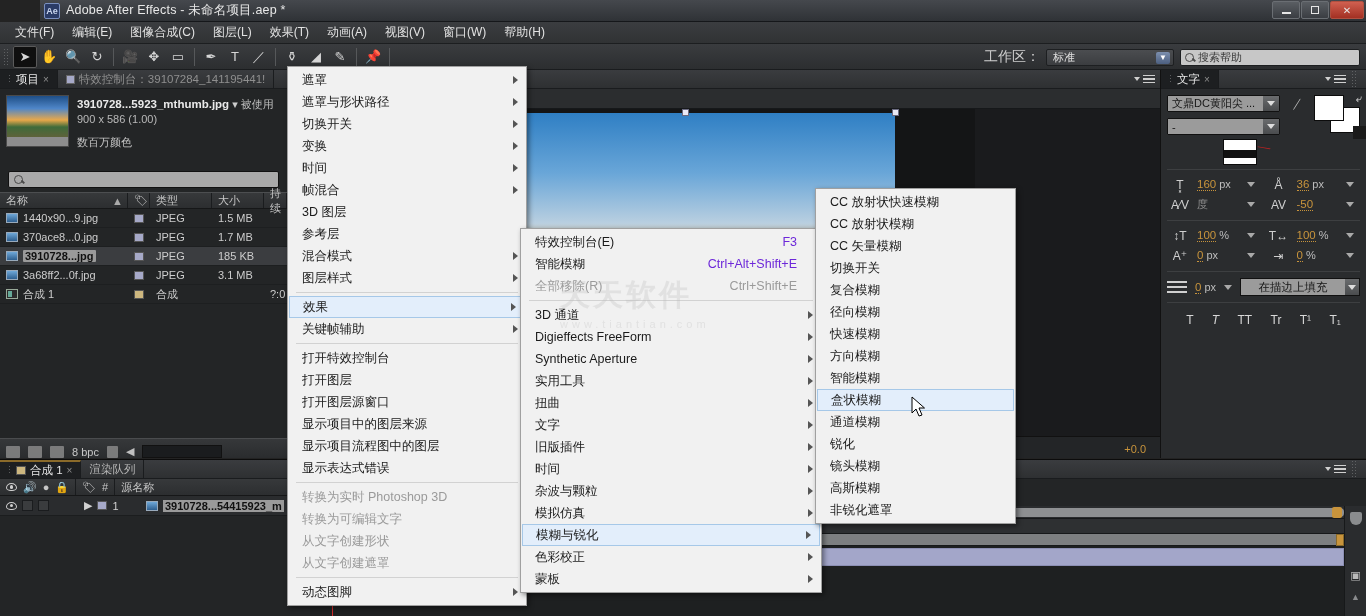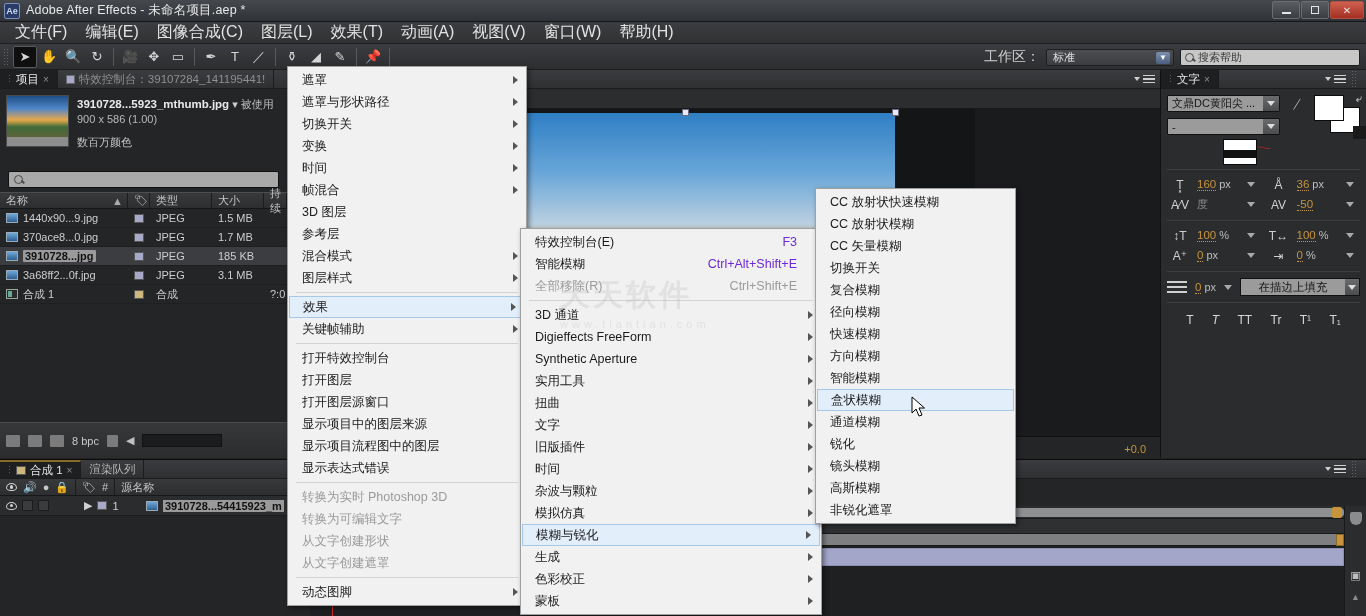--- a/index.html
+++ b/index.html
@@ -11,21 +11,21 @@
     color:#d0d0d0;
     position:relative;
     -webkit-font-smoothing: antialiased;
   }
   .app { position:absolute; inset:0; }
 
   
   .titlebar {
     height:22px; background:linear-gradient(#45484d,#2f3236);
     display:flex; align-items:center; padding-left:4px;
-    border-bottom:1px solid #15171a; position:relative;
+    border-bottom:1px solid #15171a; position:relative;margin-left:40px;
   }
   .ae-logo {
     width:16px;height:16px;background:#2a3b66;border:1px solid #7a90c0;
     color:#c9d6ef;font-size:9px;font-weight:bold;display:flex;
     align-items:center;justify-content:center;border-radius:2px;margin-right:6px;
   }
   .title-text { font-size:12.5px; color:#e8e8e8; letter-spacing:.2px; }
   .wincontrols { position:absolute; right:2px; top:1px; display:flex; gap:1px; }
   .wbtn {
     width:28px;height:18px;border:1px solid #6a6e73;border-radius:2px;
@@ -35,21 +35,21 @@
   .wbtn.close { background:linear-gradient(#d06050,#a33023); border-color:#b05040; width:34px;}
   .wdash{width:9px;height:2px;background:#e6e6e6;margin-top:5px;}
   .wsq{width:8px;height:8px;border:1px solid #e6e6e6;}
 
   
   .menubar {
     height:22px; background:linear-gradient(#3b3d40,#303234);
     display:flex; align-items:center; border-bottom:1px solid #1c1e20;
     padding-left:6px;
   }
-  .menubar .mi { padding:2px 9px; font-size:16px; color:#e2e2e2; }
+  .menubar .mi { padding:2px 9px; font-size:12px; color:#e2e2e2; }
 
   
   .toolbar {
     height:26px; background:linear-gradient(#3a3c3f,#2c2e30);
     display:flex; align-items:center; border-bottom:1px solid #1a1c1e;
     padding-left:3px; position:relative;
   }
   .grip { width:7px;height:18px;
     background-image:radial-gradient(#6a6c6e 35%, transparent 36%);
     background-size:3px 3px; opacity:.8; margin-right:3px;}
@@ -128,22 +128,22 @@
   }
   .prow.sel { background:#3b3d40; }
   .prow > div { padding-left:6px; display:flex;align-items:center;gap:5px;}
   .fileicon{width:12px;height:10px;background:linear-gradient(#6fa8d8,#2e5f8f);border:1px solid #9ab;}
   .compicon{width:12px;height:10px;background:#2b2b2b;border:1px solid #9a9;position:relative;}
   .compicon:after{content:"";position:absolute;left:1px;top:1px;width:4px;height:6px;background:#6a9;}
   .tagsw{width:10px;height:9px;background:#a6a9c8;border:1px solid #555;}
   .tagsw.comp{background:#cdb77f;}
   .nm-sel{background:#9a9a9a;color:#111;font-weight:bold;padding:0 2px;border-radius:1px;}
   .proj-foot {
-    position:absolute;bottom:0;left:0;right:0;height:36px;background:linear-gradient(#36383a,#2a2c2e);
-    border-top:1px solid #4a4c4e;display:flex;align-items:center;gap:8px;padding-left:6px;font-size:11px;color:#c8c8c8;
+    position:absolute;bottom:0;left:0;right:0;height:20px;background:linear-gradient(#36383a,#2a2c2e);
+    border-top:1px solid #4a4c4e;display:flex;align-items:flex-end;gap:8px;padding-left:6px;font-size:11px;color:#c8c8c8;
   }
   .pf-ico{width:14px;height:12px;background:#888;border-radius:1px;opacity:.85;}
   .pf-box{width:80px;height:13px;background:#1a1c1e;border:1px solid #111;}
 
   
   #comp-viewer {
     position:absolute;left:289px;top:70px;right:206px;height:388px;background:#1d1f21;
   }
   .comp-tabrow{height:19px;background:linear-gradient(#3a3c3f,#2e3032);border-bottom:1px solid #1a1c1e;display:flex;align-items:center;}
   .comp-sub{height:20px;background:#2b2d2f;border-bottom:1px solid #16181a;}
@@ -887,24 +887,20 @@
       </div>
       <div class="item">
         <span>模拟仿真</span>
         <span class="sub"></span>
       </div>
       <div class="item hl">
         <span>模糊与锐化</span>
         <span class="sub"></span>
       </div>
       <div class="item">
-        <span>生成</span>
-        <span class="sub"></span>
-      </div>
-      <div class="item">
         <span>色彩校正</span>
         <span class="sub"></span>
       </div>
       <div class="item">
         <span>蒙板</span>
         <span class="sub"></span>
       </div>
     </div>
   <div class="cmenu" id="menu-blur">
       <div class="item">

